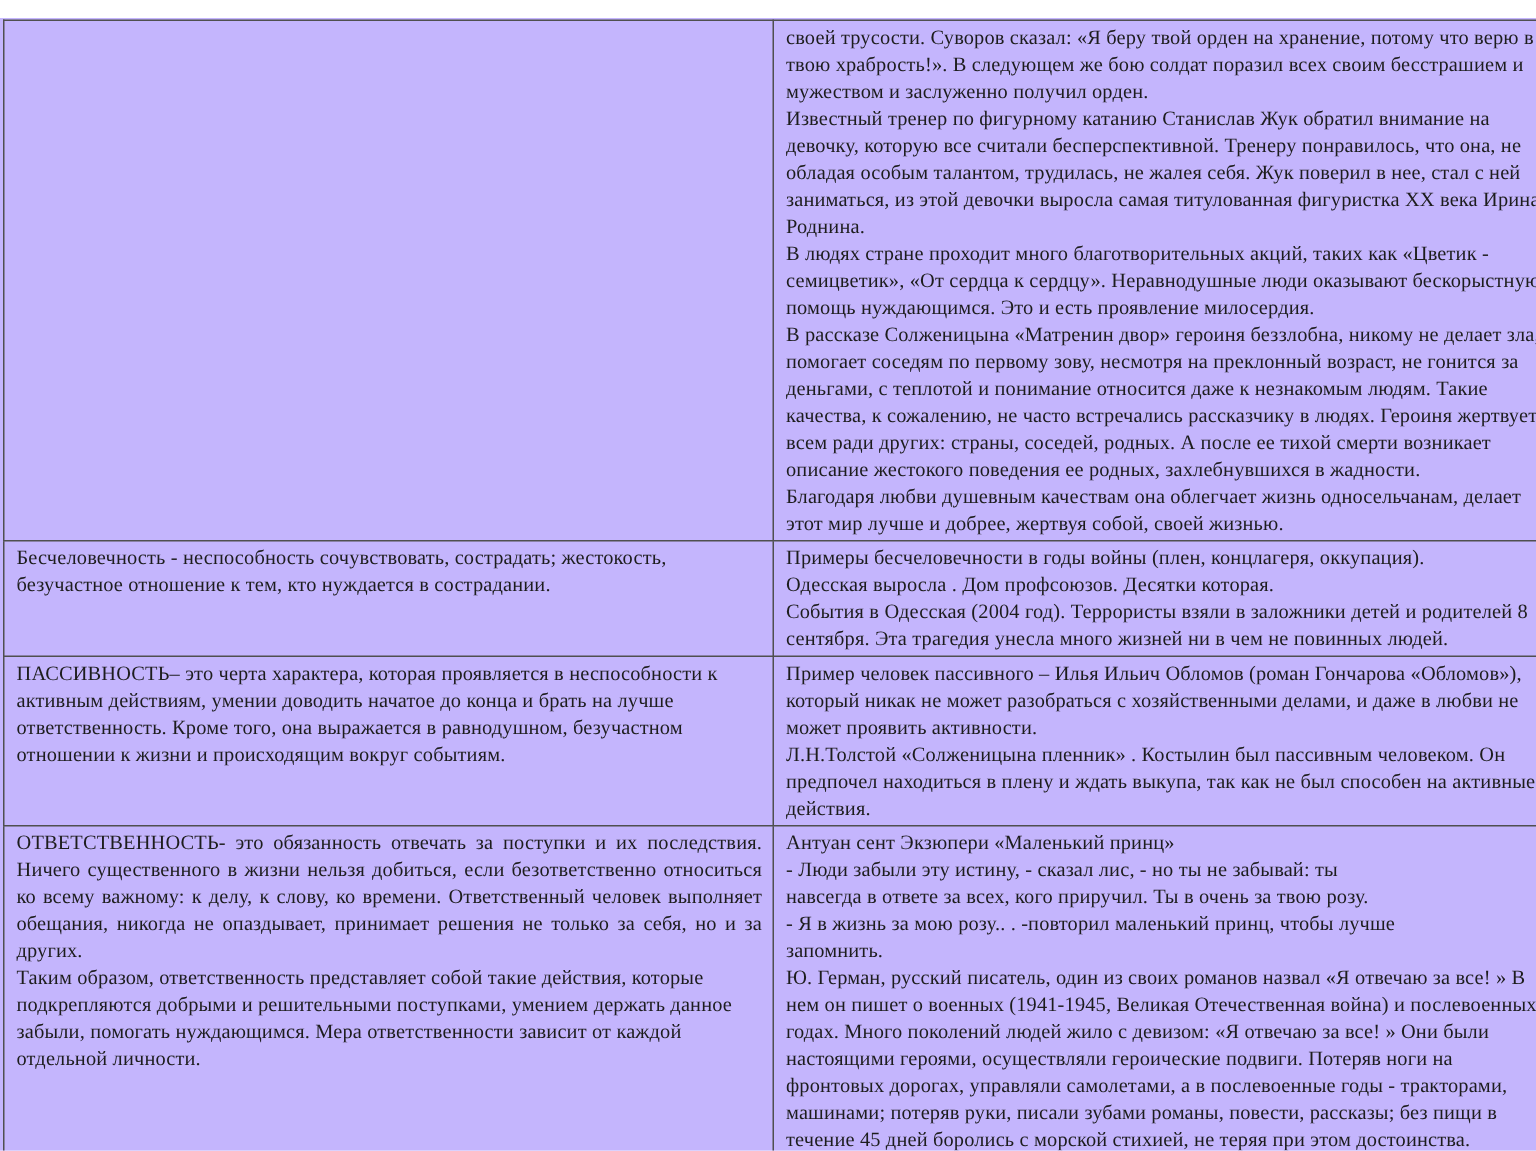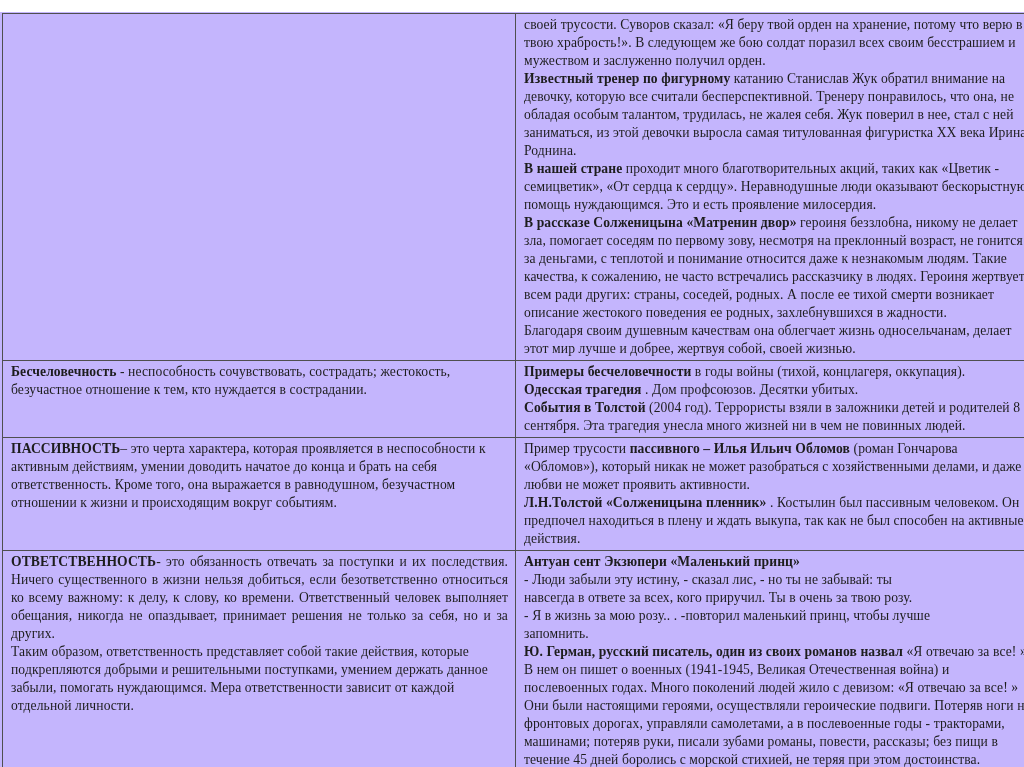--- a/index.html
+++ b/index.html
@@ -38,62 +38,62 @@
     padding: 2px 7px 2px 8px;
     font-size: 13.6px;
     line-height: 18px;
     letter-spacing: 0.1px;
     overflow: hidden;
   }
   td.col-left  { width: 497px; }
   td.col-right { width: 508px; }
   .para { margin: 0; }
   .para.justify { text-align: justify; }
-  .para b { font-weight: bold; }
+  .para b { font-weight: normal; }
   .bottom-edge {
     position: absolute;
     left: 0;
     bottom: 0;
     width: 1024px;
     height: 2px;
     background: #111111;
   }
 </style>
 </head>
 <body>
 
 <div class="slide">
   <table class="trait-table">
     <tbody>
         <tr style="height: 326px;">
           <td class="col-left"></td>
           <td class="col-right">
             <div class="para"><span>своей трусости. Суворов сказал: «Я беру твой орден на хранение, потому что верю в твою храбрость!». В следующем же бою солдат поразил всех своим бесстрашием и мужеством и заслуженно получил орден.</span></div>
             <div class="para"><b>Известный тренер по фигурному</b><span> катанию Станислав Жук  обратил внимание на девочку, которую все считали бесперспективной. Тренеру понравилось, что она, не обладая особым талантом, трудилась, не жалея себя. Жук поверил в нее, стал с ней заниматься, из этой девочки выросла  самая титулованная фигуристка ХХ века Ирина Роднина.</span></div>
-            <div class="para"><b>В нашей стране</b><span> проходит много благотворительных акций, таких как «Цветик - семицветик», «От сердца к сердцу». Неравнодушные люди оказывают бескорыстную помощь нуждающимся. Это и есть проявление милосердия.</span></div>
+            <div class="para"><b>В людях стране</b><span> проходит много благотворительных акций, таких как «Цветик - семицветик», «От сердца к сердцу». Неравнодушные люди оказывают бескорыстную помощь нуждающимся. Это и есть проявление милосердия.</span></div>
             <div class="para"><b>В рассказе Солженицына «Матренин двор»</b><span> героиня  беззлобна, никому не делает зла, помогает соседям по первому зову, несмотря на преклонный возраст, не гонится за деньгами, с теплотой и понимание относится даже к незнакомым людям. Такие качества, к сожалению, не часто встречались рассказчику в людях. Героиня жертвует всем ради других: страны, соседей, родных. А после ее тихой смерти возникает описание жестокого поведения ее родных, захлебнувшихся в жадности.</span></div>
-            <div class="para"><span>Благодаря своим душевным качествам она облегчает жизнь односельчанам, делает этот мир лучше и добрее, жертвуя собой, своей жизнью.</span></div>
+            <div class="para"><span>Благодаря любви душевным качествам она облегчает жизнь односельчанам, делает этот мир лучше и добрее, жертвуя собой, своей жизнью.</span></div>
           </td>
         </tr>
         <tr style="height: 70px;">
           <td class="col-left">
             <div class="para"><b>Бесчеловечность</b><span>  - неспособность сочувствовать, сострадать; жестокость, безучастное отношение к тем, кто нуждается в сострадании.</span></div>
           </td>
           <td class="col-right">
-            <div class="para"><b>Примеры бесчеловечности</b><span> в годы войны (тихой, концлагеря, оккупация).</span></div>
-            <div class="para"><b>Одесская трагедия</b><span> . Дом профсоюзов. Десятки убитых.</span></div>
-            <div class="para"><b>События в Толстой</b><span> (2004 год). Террористы взяли в заложники детей и родителей 8 сентября. Эта трагедия унесла много жизней ни в чем не повинных людей.</span></div>
+            <div class="para"><b>Примеры бесчеловечности</b><span> в годы войны (плен, концлагеря, оккупация).</span></div>
+            <div class="para"><b>Одесская выросла</b><span> . Дом профсоюзов. Десятки которая.</span></div>
+            <div class="para"><b>События в Одесская</b><span> (2004 год). Террористы взяли в заложники детей и родителей 8 сентября. Эта трагедия унесла много жизней ни в чем не повинных людей.</span></div>
           </td>
         </tr>
         <tr style="height: 106px;">
           <td class="col-left">
-            <div class="para"><b>ПАССИВНОСТЬ</b><span>– это черта характера, которая проявляется в неспособности к активным действиям, умении доводить начатое до конца и брать на себя ответственность. Кроме того, она выражается в равнодушном, безучастном отношении к жизни и происходящим вокруг событиям.</span></div>
+            <div class="para"><b>ПАССИВНОСТЬ</b><span>– это черта характера, которая проявляется в неспособности к активным действиям, умении доводить начатое до конца и брать на лучше ответственность. Кроме того, она выражается в равнодушном, безучастном отношении к жизни и происходящим вокруг событиям.</span></div>
           </td>
           <td class="col-right">
-            <div class="para"><span>Пример трусости </span><b>пассивного – Илья Ильич Обломов</b><span> (роман Гончарова «Обломов»), который никак не может разобраться с хозяйственными делами, и даже в любви не может проявить активности.</span></div>
+            <div class="para"><span>Пример человек </span><b>пассивного – Илья Ильич Обломов</b><span> (роман Гончарова «Обломов»), который никак не может разобраться с хозяйственными делами, и даже в любви не может проявить активности.</span></div>
             <div class="para"><b>Л.Н.Толстой «Солженицына пленник»</b><span> . Костылин был пассивным человеком. Он предпочел находиться в плену и ждать выкупа, так как не был способен на активные действия.</span></div>
           </td>
         </tr>
         <tr style="height: 240px;">
           <td class="col-left">
             <div class="para justify"><b>ОТВЕТСТВЕННОСТЬ</b><span>- это обязанность отвечать за поступки и их последствия. Ничего существенного в жизни нельзя добиться, если безответственно относиться ко всему важному: к делу, к слову, ко времени. Ответственный человек выполняет обещания, никогда не опаздывает, принимает решения не только за себя, но и за других.</span></div>
             <div class="para"><span>Таким образом, ответственность представляет собой такие действия, которые подкрепляются добрыми и решительными поступками, умением держать данное забыли, помогать нуждающимся. Мера ответственности зависит от каждой отдельной личности.</span></div>
           </td>
           <td class="col-right">
             <div class="para"><b>Антуан сент Экзюпери «Маленький принц»</b></div>

